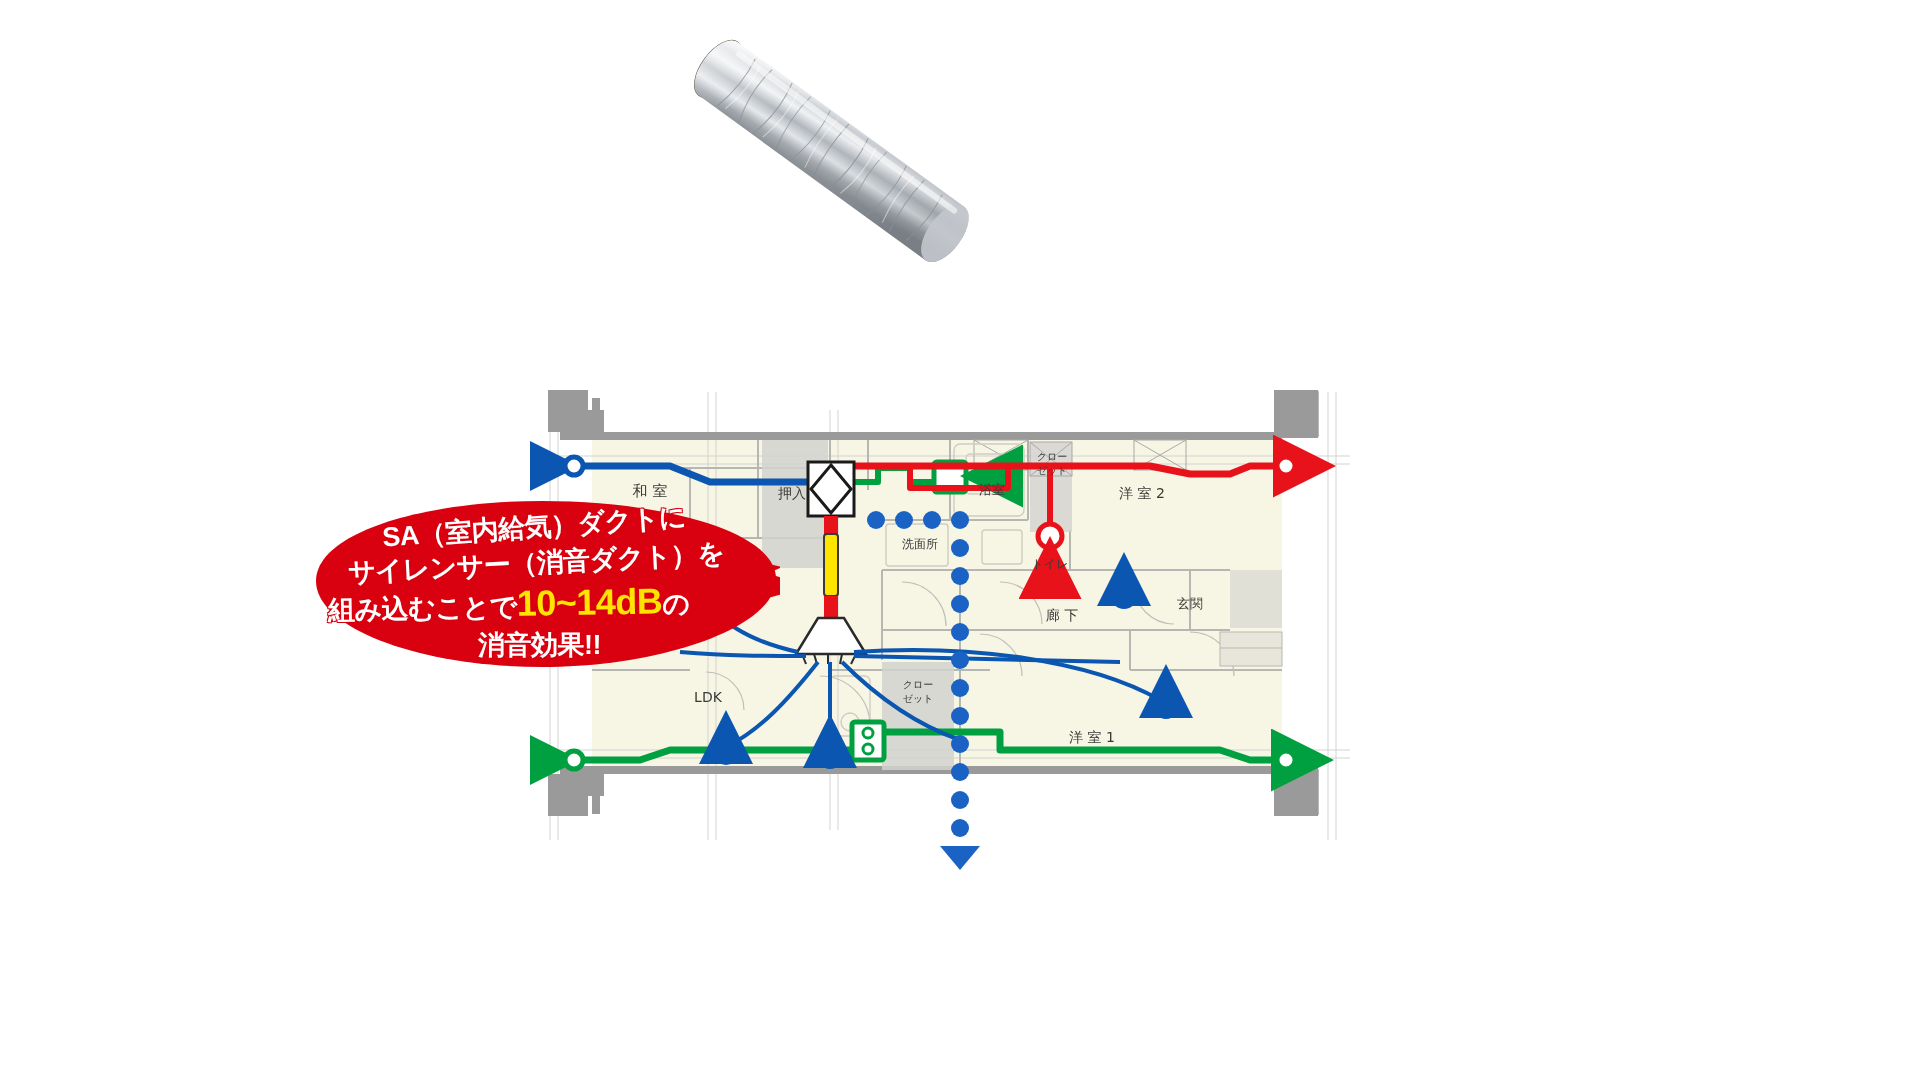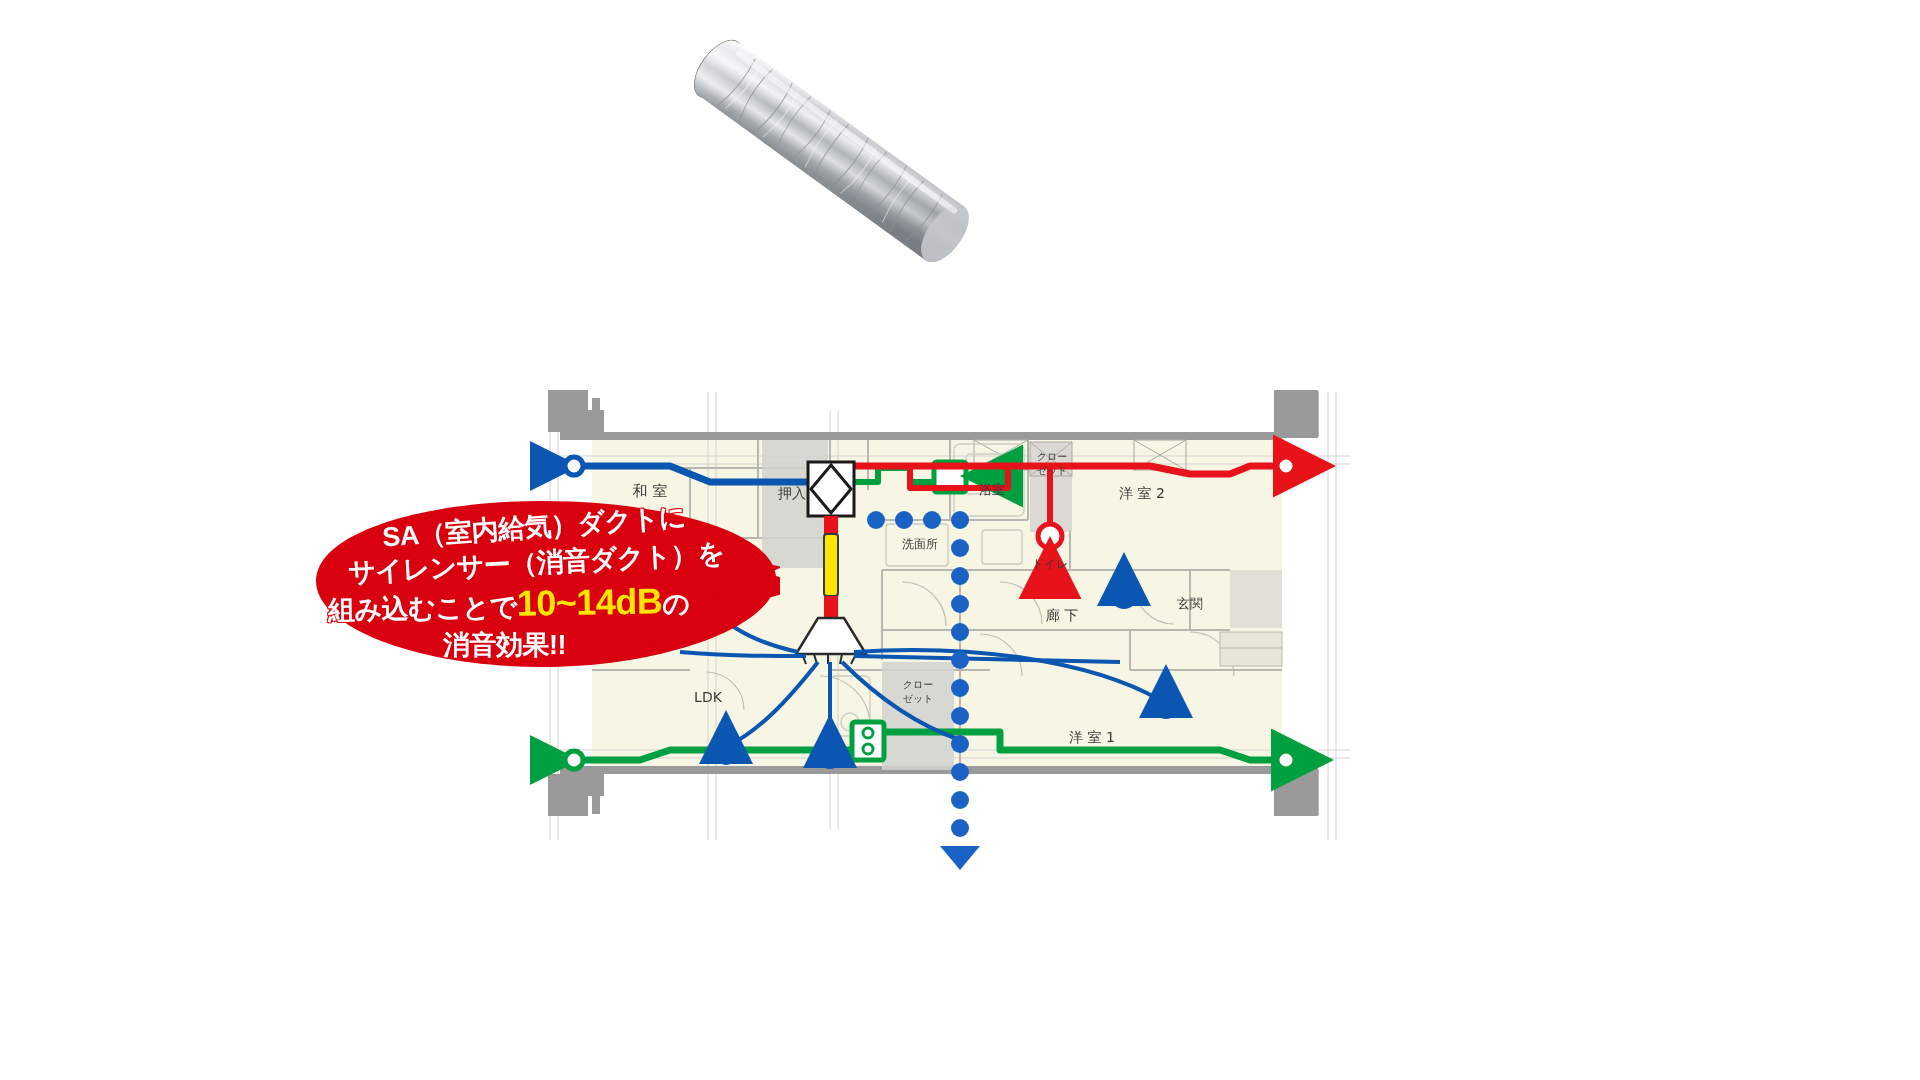--- a/index.html
+++ b/index.html
@@ -405,17 +405,17 @@
       <path d="M330 40 L472 72 L392 108 L340 152 L350 96 Z" fill="#d9000f"></path>
       <path d="M420 66 L500 92 L400 118 Z" fill="#d9000f"></path>
     </svg>
 
     <div id="callout-text">
       <div class="ct-line" style="left:72px; top:14px; font-size:27px; transform:rotate(-4deg);">SA（室内給気）ダクトに</div>
       <div class="ct-line" style="left:38px; top:50px; font-size:27px; transform:rotate(-3deg);">サイレンサー（消音ダクト）を</div>
       <div class="ct-line" style="left:18px; top:88px; font-size:27px; transform:rotate(-1deg);">
         <span>組み込むことで</span><span class="ct-hl" style="font-size:36px;">10~14dB</span><span>の</span>
       </div>
-      <div class="ct-line" style="left:133px; top:132px; font-size:27px;">消音効果!!</div>
+      <div class="ct-line" style="left:168px; top:132px; font-size:27px;">消音効果!!</div>
     </div>
   </div>
 
 </div>
 
 </body></html>

